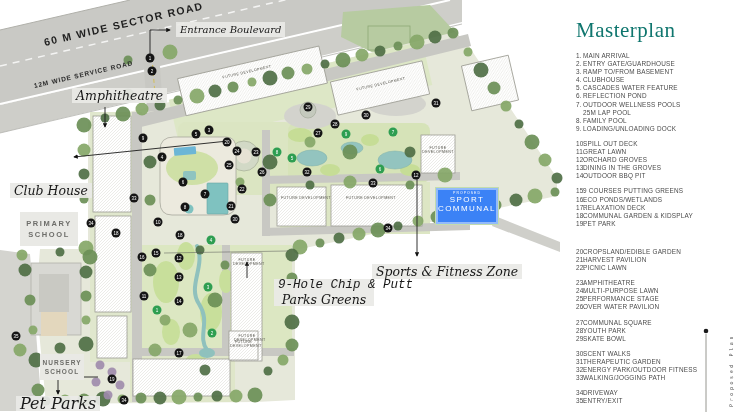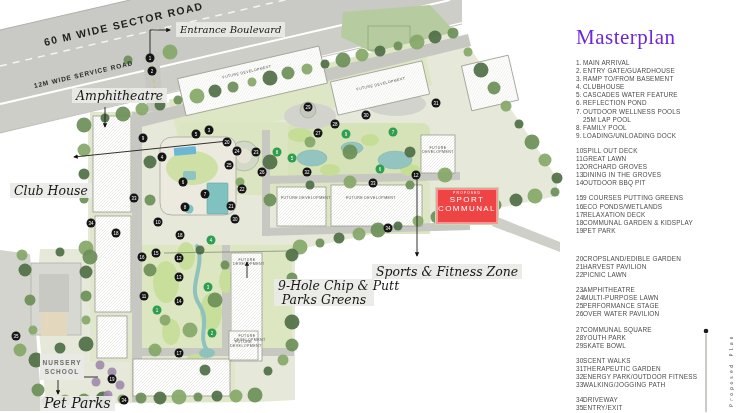--- a/index.html
+++ b/index.html
@@ -14,36 +14,36 @@
           font:700 6.5px "Liberation Sans",sans-serif;letter-spacing:.9px;color:#2a2a2a;white-space:nowrap;}
   
   .scriptlab{font:italic 12.5px "DejaVu Serif",serif;color:#191919;background:rgba(233,233,230,.93);
              padding:0 4px;white-space:nowrap;line-height:15px;}
   .scriptlab.center{text-align:center;}
   
   .schoolbox{background:#e9e9e5;color:#6e6e6a;font:700 7.5px "Liberation Sans",sans-serif;
              letter-spacing:1.6px;text-align:center;line-height:11px;padding:6px 0;}
   .schoolbox.small{font-size:6.5px;letter-spacing:1.1px;line-height:9px;padding:4px 0;}
   
-  .sport{left:435px;top:187px;width:62px;height:36px;background:#ef4444;border:1px solid #c2dcae;
+  .sport{left:435px;top:187px;width:62px;height:36px;background:#3b82f6;border:1px solid #c2dcae;
          box-shadow:inset 0 0 0 2px rgba(255,255,255,.45);color:#fff;text-align:center;}
   .sport .tag{font-size:3.5px;letter-spacing:1px;margin-top:3px;}
   .sport .big{font-size:8px;letter-spacing:1.4px;line-height:9px;}
   
   .fdlab{position:absolute;font:3.6px "Liberation Sans",sans-serif;color:#55544c;
          letter-spacing:.4px;white-space:nowrap;}
   .fd2{text-align:center;line-height:4.2px;}
   .fd2 span{display:block;}
   
   .mk{position:absolute;width:9px;height:9px;border-radius:50%;background:#151515;color:#fff;
       font:4.5px/9px "Liberation Sans",sans-serif;text-align:center;transform:translate(-50%,-50%);}
   .mk.g{background:#2e9e51;}
   
   .legend{left:570px;top:14px;width:170px;}
-  .lg-title{font:400 21px "Liberation Serif",serif;color:#6d28d9;letter-spacing:.5px;margin:11px 0 9px 6px;}
+  .lg-title{font:400 21px "Liberation Serif",serif;color:#0f766e;letter-spacing:.5px;margin:4px 0 9px 6px;}
   .lrow{display:flex;font:6.4px/8.1px "Liberation Sans",sans-serif;color:#4a4a4a;letter-spacing:.2px;}
   .ln{width:13px;flex:none;padding-left:6px;box-sizing:border-box;}
   .lt{flex:1;}
   .lgroup{margin-top:7px;}
   .lgroup.first{margin-top:0;}
   .lgroup.big{margin-top:20px;}
   
   .sidetext{left:728px;top:334px;writing-mode:vertical-rl;transform:rotate(180deg);
             font-family:"DejaVu Sans Mono",monospace;font-size:5px;letter-spacing:2.6px;color:#4c4c4c;}
 </style>
@@ -300,26 +300,30 @@
     </g>
   </svg>
 
   <div class="abs road60">60 M WIDE SECTOR ROAD</div>
   <div class="abs road12">12M WIDE SERVICE ROAD</div>
 
   <div class="abs scriptlab" style="left:176px;top:22px;font-size:10px;text-align:right;">Entrance Boulevard</div>
   <div class="abs scriptlab" style="left:72px;top:88px;">Amphitheatre</div>
   <div class="abs scriptlab" style="left:10px;top:149px;margin-top:34px;">Club House</div>
   <div class="abs scriptlab center" style="left:274px;top:279px;width:92px;line-height:13.5px;">
-    <span style="display:block;">9-Hole Chip &amp; Putt</span>
+    <span style="display:block;font-family:Liberation Mono, monospace;">9-Hole Chip &amp; Putt</span>
     <span style="display:block;">Parks Greens</span>
   </div>
   <div class="abs scriptlab" style="left:372px;top:264px;">Sports &amp; Fitness Zone</div>
-  <div class="abs scriptlab" style="left:40px;top:396px;font-size:14px;">Pet Parks</div>
-
+  <div class="abs scriptlab" style="left:16px;top:396px;font-size:16px;">Pet Parks</div>
+
+  <div class="abs schoolbox" style="left:20px;top:212px;width:58px;">
+    <div>PRIMARY</div>
+    <div>SCHOOL</div>
+  </div>
   <div class="abs schoolbox small" style="left:40px;top:354px;width:44px;">
     <div>NURSERY</div>
     <div>SCHOOL</div>
   </div>
 
   <div class="abs sport">
     <div class="tag">PROPOSED</div>
     <div class="big">SPORT</div>
     <div class="big">COMMUNAL</div>
   </div>

